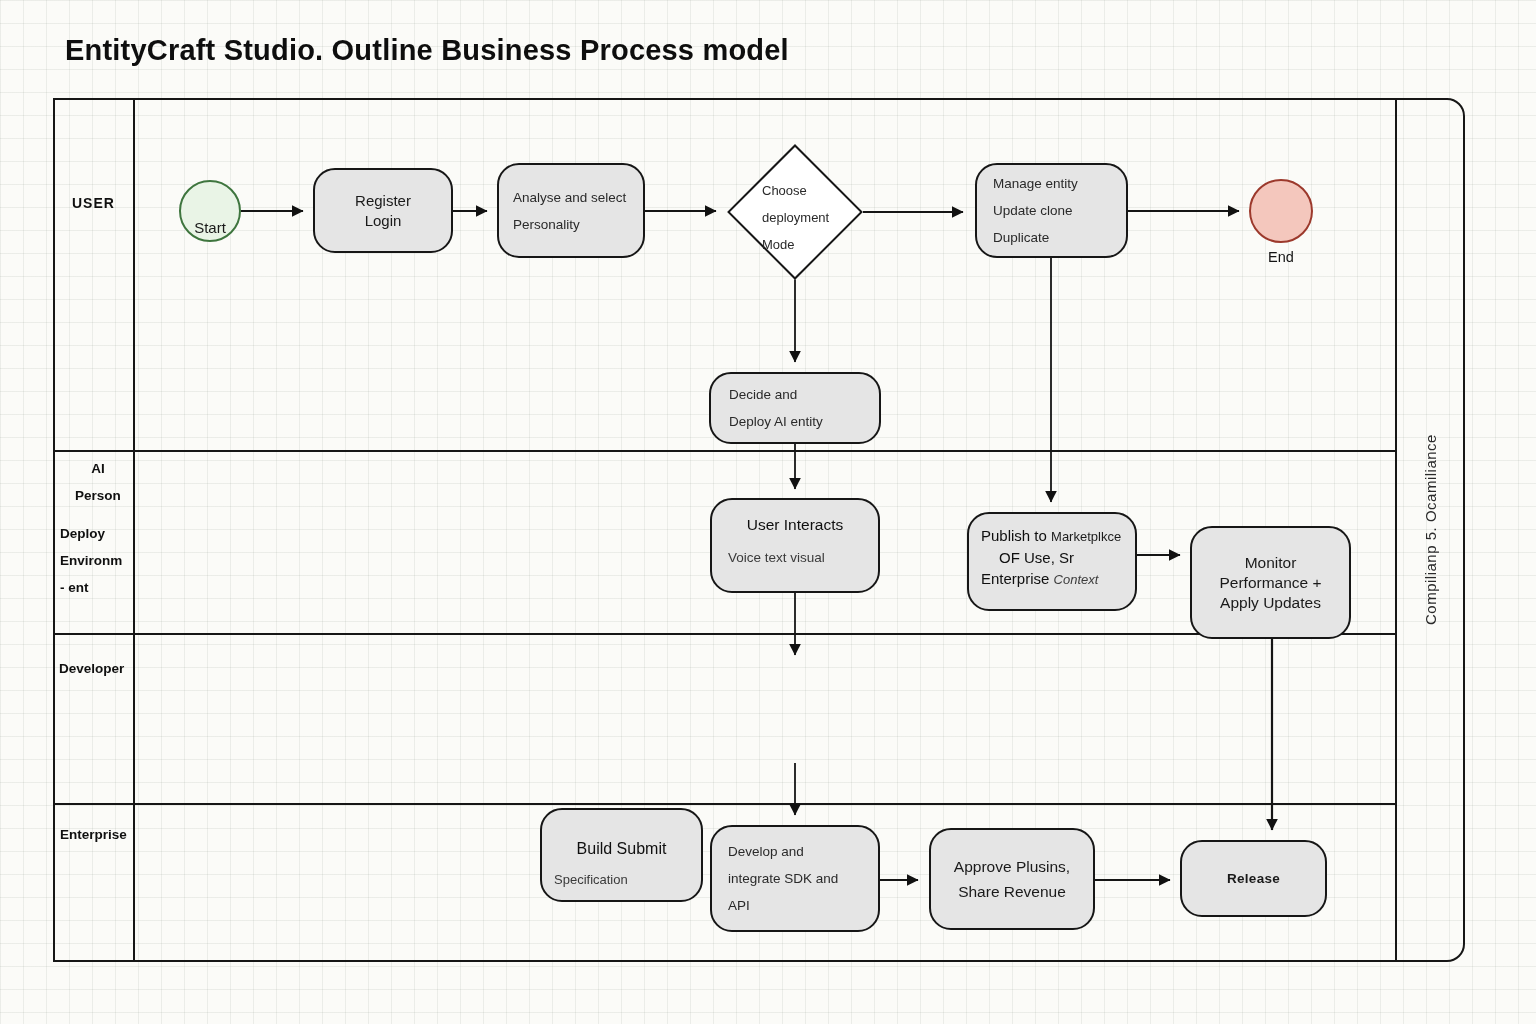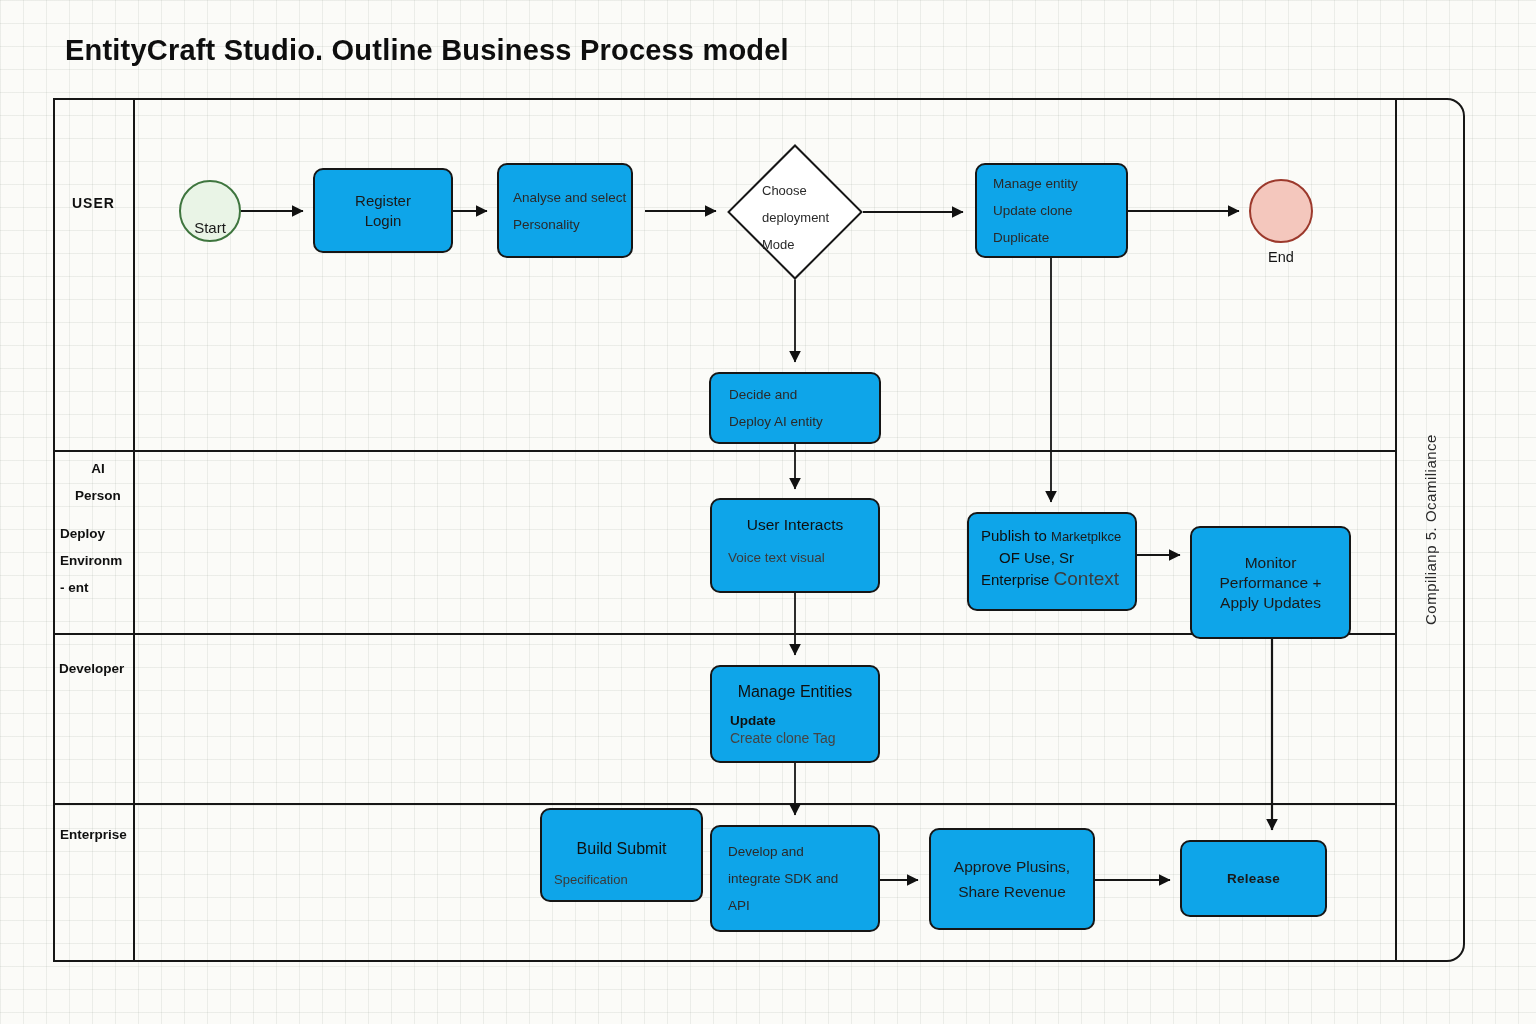--- a/index.html
+++ b/index.html
@@ -30,22 +30,22 @@
   .vline { position:absolute; top:0; bottom:0; width:2px; background:#161616; }
   .hline { position:absolute; height:2px; background:#161616; }
 
   .lane-label {
     position:absolute; font-weight:700; color:#101010;
     white-space:pre-line; line-height:27px; font-size:13.5px;
   }
 
   
   .node {
-    position:absolute; background:#0ea5e9;
-    border:2px solid #161616; border-radius:10px;
+    position:absolute; background:#e5e5e5;
+    border:2px solid #161616; border-radius:22px;
   }
   .shape-circle { border-radius:50%; border-width:2.6px;
     display:flex; align-items:center; justify-content:center; }
   .diamond-shape {
     position:absolute; background:#ffffff; border:2px solid #161616;
     transform:rotate(45deg);
   }
   .diamond-text {
     position:absolute; white-space:pre-line;
     font-size:13px; line-height:27px; color:#2a2a2a;
@@ -124,21 +124,21 @@
 
   <div class="node shape-circle" style="left: 179px; top: 180px; width: 62px; height: 62px; background: rgb(233, 244, 230); border-color: rgb(62, 117, 62);">
     <span style="font-size:15px;margin-top:33px;">Start</span>
   </div>
 
   <div class="node t-center" style="left:313px; top:168px; width:140px; height:85px; font-size:15px; line-height:20px;">
     <span>Register
 Login</span>
   </div>
 
-  <div class="node v-center" style="left:497px; top:163px; width:136px; height:95px; padding-left:14px;">
+  <div class="node v-center" style="left:497px; top:163px; width:148px; height:95px; padding-left:14px;">
     <span class="body-text">Analyse and select
 Personality</span>
   </div>
 
   <div class="diamond-shape" style="left:747px; top:164px; width:96px; height:96px;"></div>
   <div class="diamond-text" style="left:762px; top:177px; width:110px;">Choose
 deployment
 Mode</div>
 
   <div class="node v-center" style="left:975px; top:163px; width:153px; height:95px; padding-left:16px;">
@@ -159,35 +159,30 @@
     <div class="node-title">User Interacts</div>
     <div class="sub-text" style="padding-left:16px; margin-top:16px;">Voice text visual</div>
   </div>
 
   <div class="node" style="left:967px; top:512px; width:170px; height:99px; padding:11px 8px 0 12px; line-height:21px;">
     <div>
       <span style="font-size:15px; color:#0f0f0f;">Publish to </span><span style="font-size:13px; color:#1c1c1c;">Marketplkce</span>
     </div>
     <div style="font-size:15px; color:#0f0f0f; padding-left:18px;">OF Use, Sr</div>
     <div>
-      <span style="font-size:15px; color:#0f0f0f;">Enterprise </span><span style="font-size:19px; color:#3c3c3c;">Context</span>
+      <span style="font-size:15px; color:#0f0f0f;">Enterprise </span><span style="font-size:13px; color:#3c3c3c;font-style:italic;">Context</span>
     </div>
   </div>
 
   <div class="node t-center" style="left:1190px; top:498px; width:161px; height:113px; font-size:15.5px; line-height:20px;margin-top:28px;">
     <span>Monitor
 Performance +
 Apply Updates</span>
   </div>
 
-  <div class="node" style="left:710px; top:665px; width:170px; height:98px; padding-top:16px;">
-    <div class="node-title" style="font-size:16px;">Manage Entities</div>
-    <div style="font-size:13.5px; font-weight:700; padding-left:18px; margin-top:12px; color:#111;">Update</div>
-    <div style="font-size:14px; padding-left:18px; margin-top:2px; color:#444;">Create clone Tag</div>
-  </div>
 
   <div class="node" style="left:540px; top:808px; width:163px; height:94px; padding-top:30px;">
     <div class="node-title" style="font-size:16px;">Build Submit</div>
     <div class="sub-text" style="padding-left:12px; margin-top:14px; font-size:13px;">Specification</div>
   </div>
 
   <div class="node v-center" style="left:710px; top:825px; width:170px; height:107px; padding-left:16px;">
     <span class="body-text">Develop and
 integrate SDK  and
 API</span>

